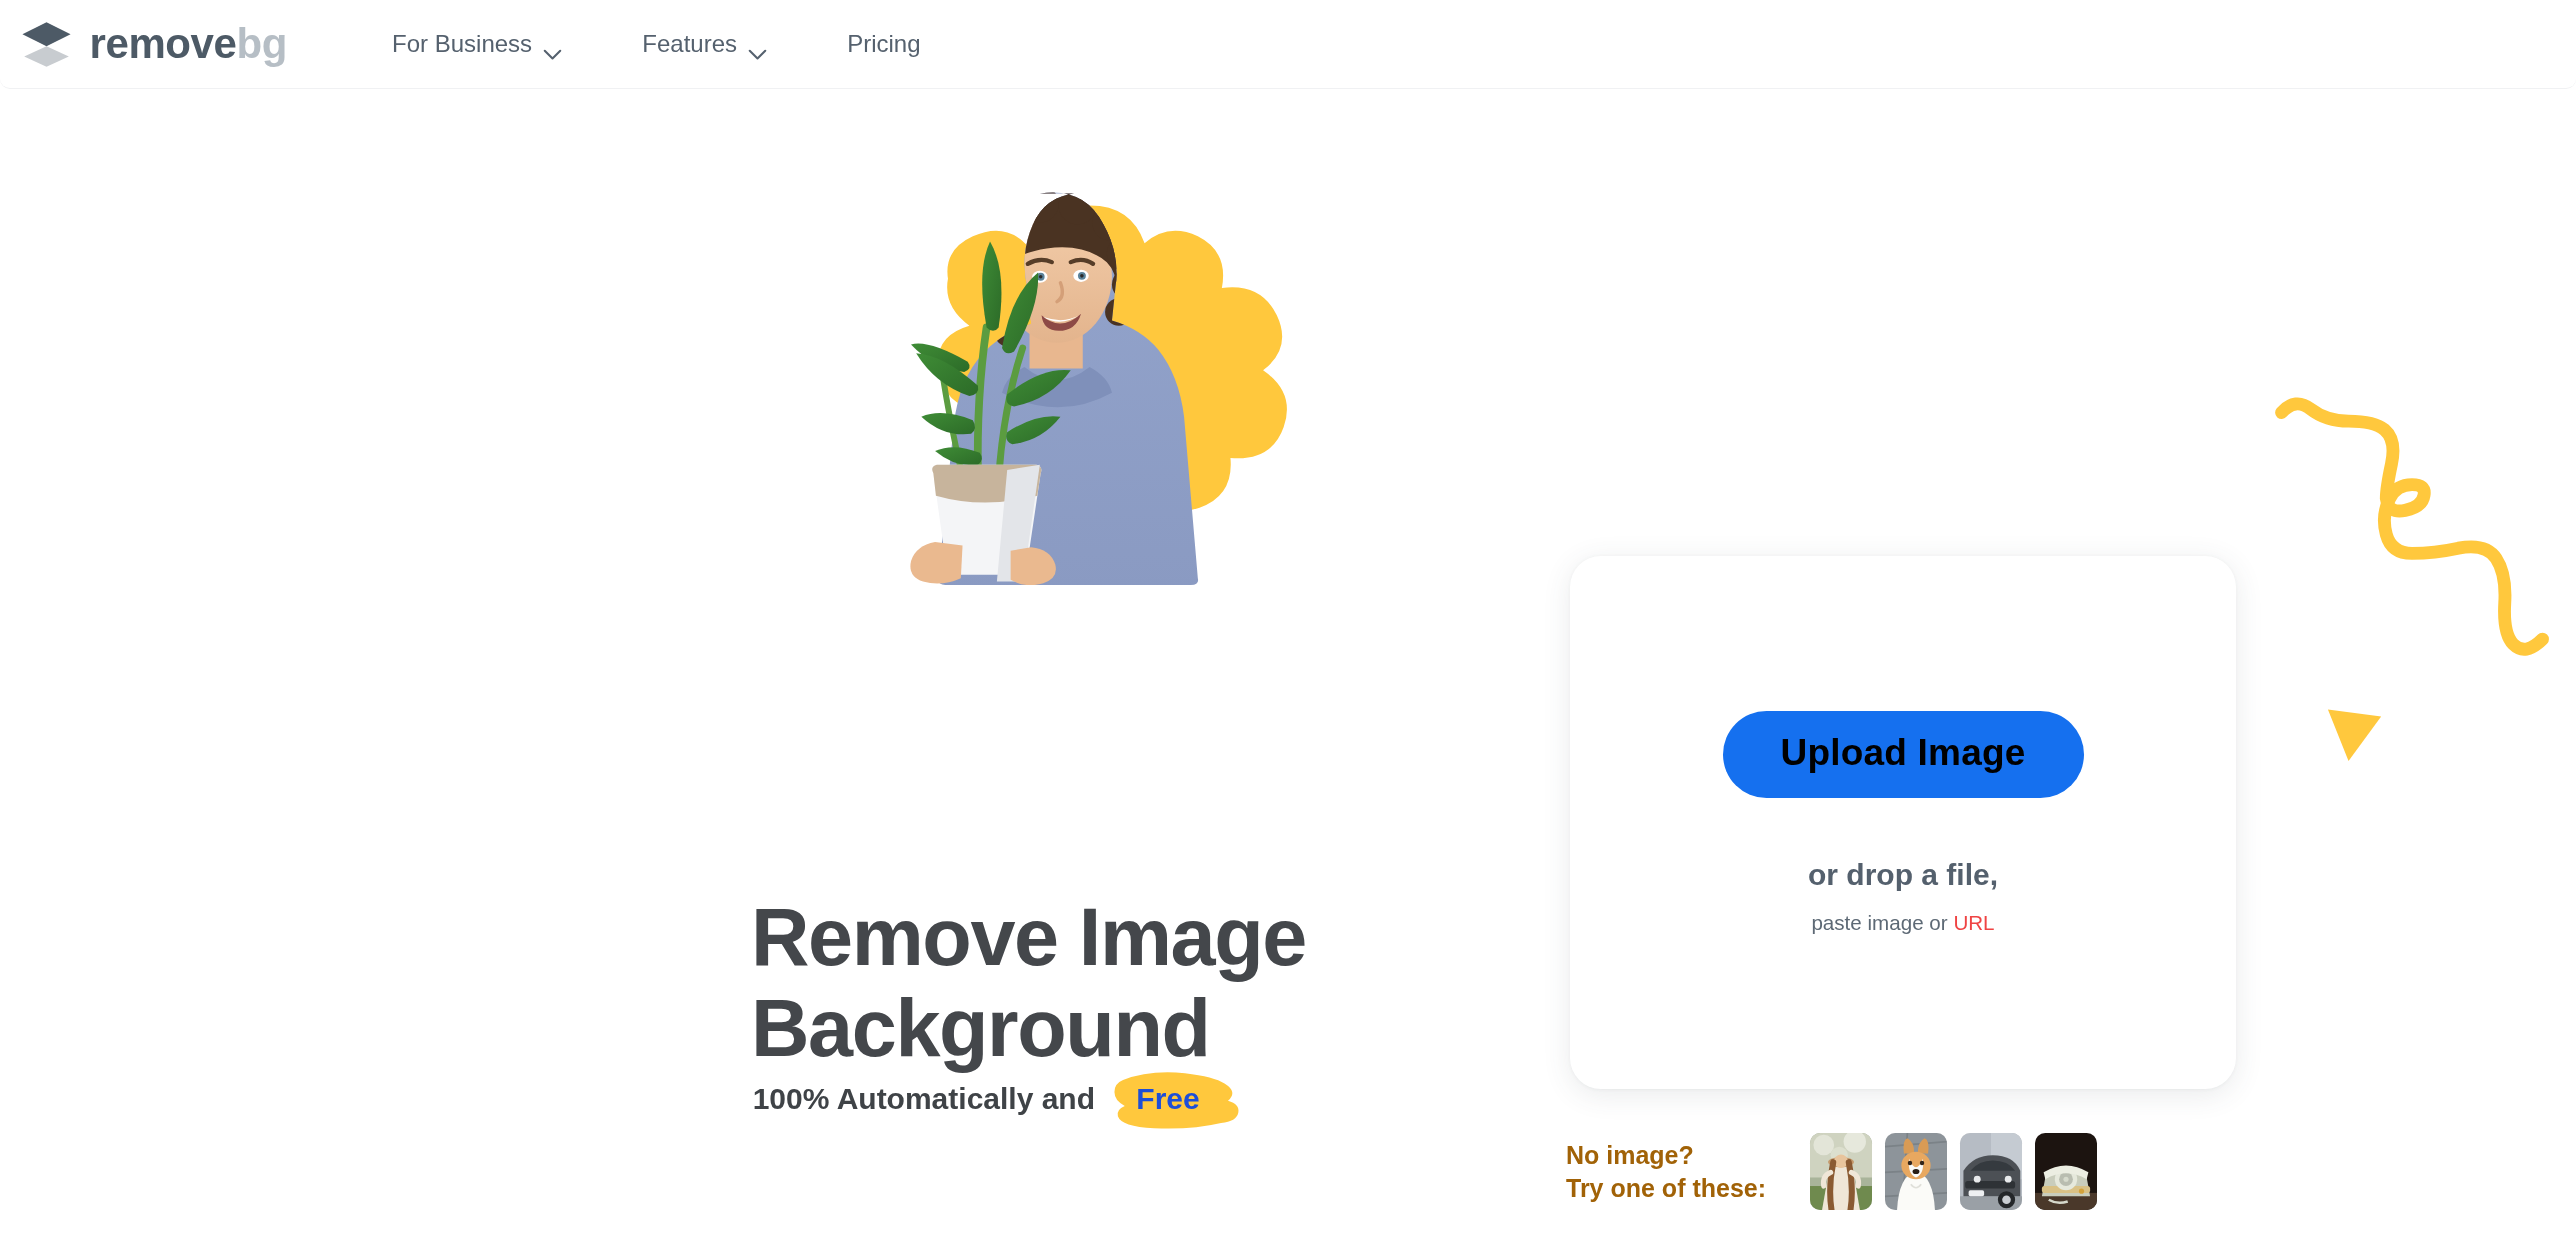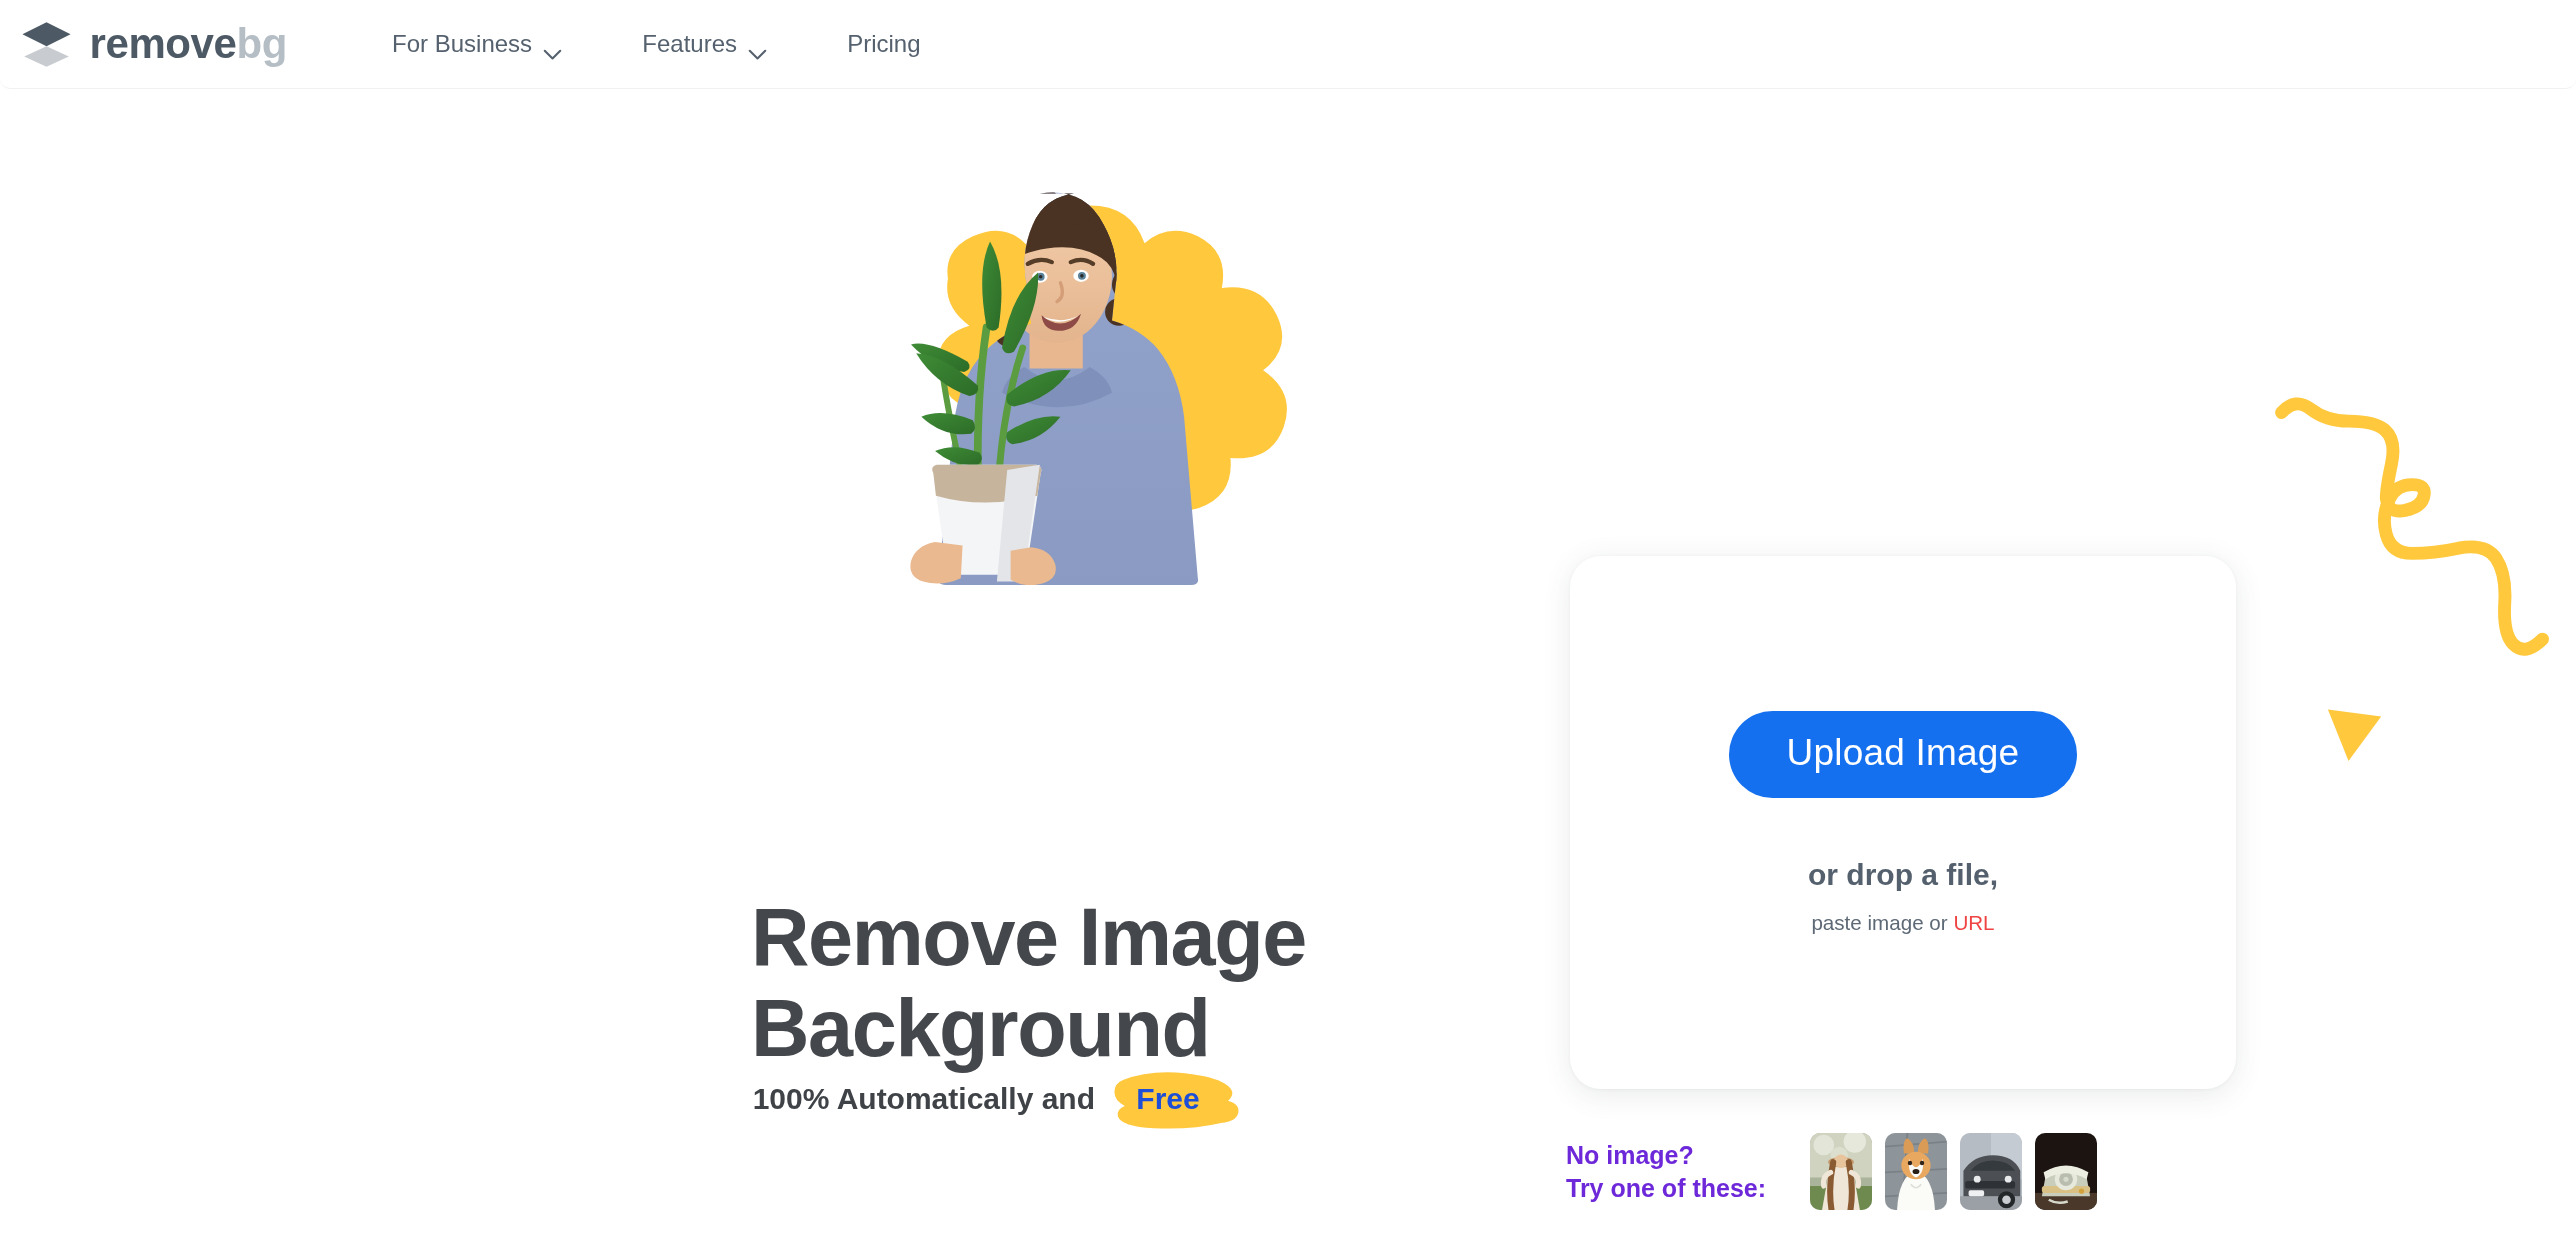--- a/index.html
+++ b/index.html
@@ -166,24 +166,24 @@
     display: flex;
     flex-direction: column;
     align-items: center;
     justify-content: center;
   }
 
   .upload-btn {
     border: none;
     outline: none;
     background: #1570ef;
-    color: #ffffff;
+    color: #000000;
     font-family: inherit;
     font-size: 37px;
-    font-weight: 400;
+    font-weight: 700;
     letter-spacing: 0.2px;
     padding: 23px 58px 27px;
     border-radius: 858px;
     cursor: pointer;
     line-height: 1;
     white-space: nowrap;
   }
 
   .drop-label {
     margin-top: 60px;
@@ -209,21 +209,21 @@
     position: absolute;
     left: 1566px;
     top: 1044px;
     display: flex;
     align-items: center;
   }
 
   .samples-label {
     font-size: 25px;
     font-weight: 700;
-    color: #6d28d9;
+    color: #a16207;
     line-height: 1.32;
     width: 241px;
     white-space: nowrap;
   }
 
   .thumbs {
     display: flex;
     gap: 13px;
     margin-left: 3.4px;
   }

